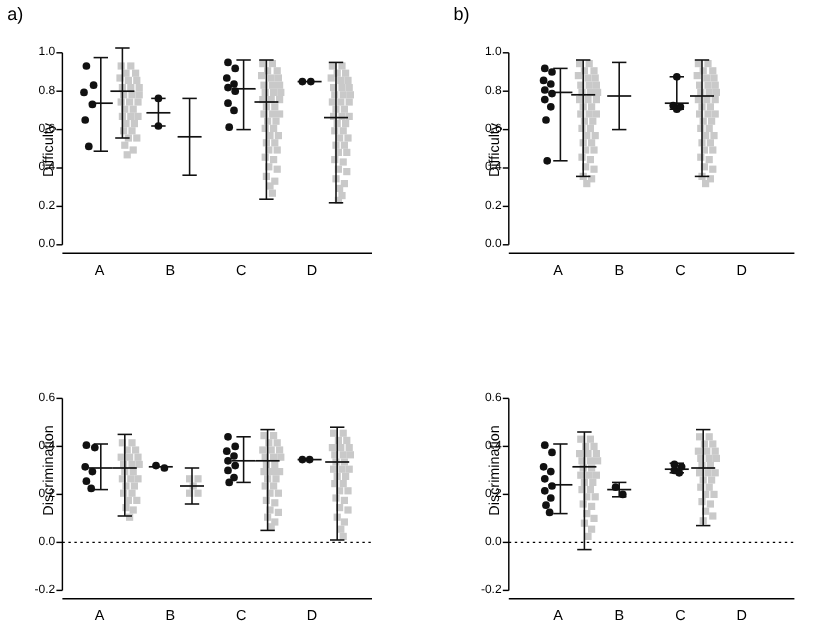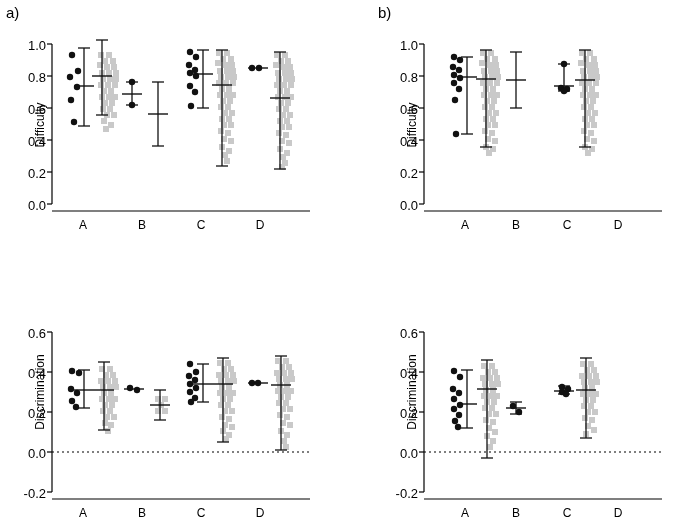--- a/index.html
+++ b/index.html
@@ -28,21 +28,21 @@
     font-size: 12px;
     color: #000;
     transform-origin: 50% 50%;
     white-space: nowrap;
   }
   .axis-title.rot {
     transform: rotate(-90deg);
   }
   .ticklabel {
     position: absolute;
-    font-size: 13px;
+    font-size: 10px;
     text-align: right;
     color: #000;
   }
   .xticklabel {
     position: absolute;
     font-size: 12px;
     text-align: center;
     color: #000;
   }
   svg {

